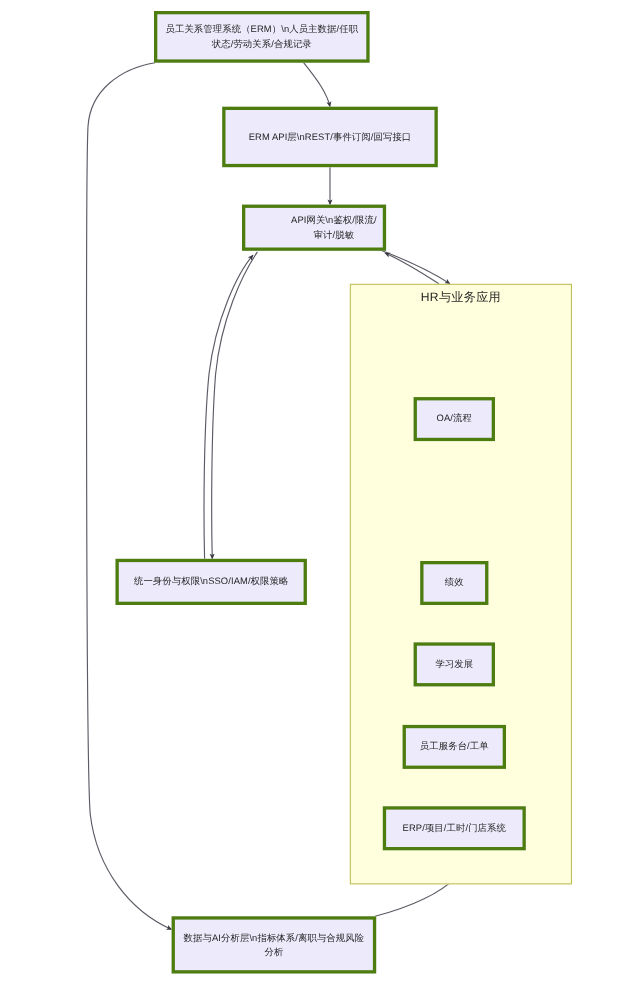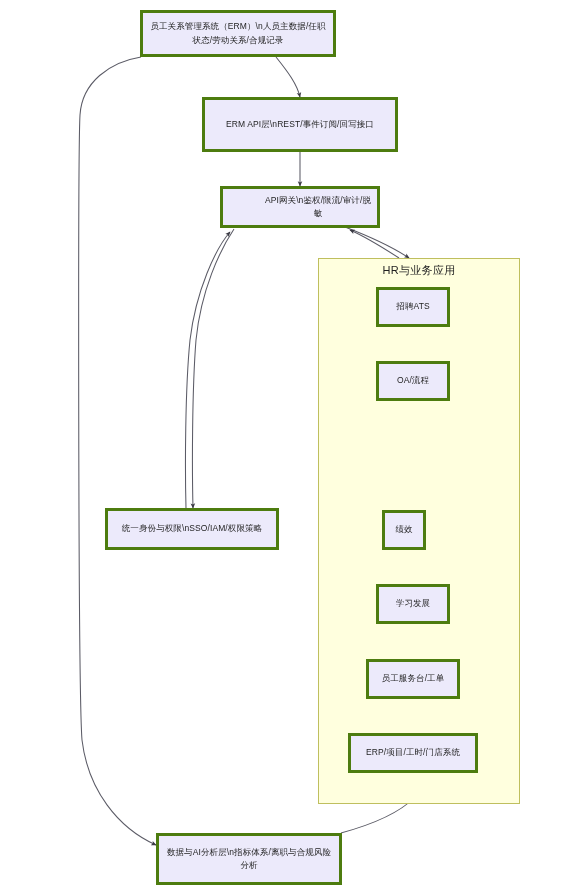--- a/index.html
+++ b/index.html
@@ -91,46 +91,43 @@
       <path d="M 186,508 C 185,470 185,390 190,340
                C 196,290 216,248 230,232"></path>
 
       <path d="M 341,833 C 374,824 400,812 414,798"></path>
     </g>
   </svg>
 
   <div class="cluster" style="left:318px; top:258px; width:202px; height:546px;"></div>
   <div class="cluster-title" style="left:318px; top:263px; width:202px;">HR与业务应用</div>
 
-  <div class="node" style="left:376px; top:287px; width:74px; height:40px;">
-    <span>招聘ATS</span>
-  </div>
   <div class="node" style="left:376px; top:361px; width:74px; height:40px;">
     <span>OA/流程</span>
   </div>
-  <div class="node" style="left:382px; top:510px; width:44px; height:40px;">
+  <div class="node" style="left:382px; top:510px; width:62px; height:40px;">
     <span>绩效</span>
   </div>
   <div class="node" style="left:376px; top:584px; width:74px; height:40px;">
     <span>学习发展</span>
   </div>
   <div class="node" style="left:366px; top:659px; width:94px; height:40px;">
     <span>员工服务台/工单</span>
   </div>
   <div class="node" style="left:348px; top:733px; width:130px; height:40px;">
     <span>ERP/项目/工时/门店系统</span>
   </div>
 
   <div class="node" style="left:140px; top:10px; width:196px; height:47px;">
     <span>员工关系管理系统（ERM）\n人员主数据/任职状态/劳动关系/合规记录</span>
   </div>
   <div class="node" style="left:202px; top:97px; width:196px; height:55px;">
     <span>ERM API层\nREST/事件订阅/回写接口</span>
   </div>
-  <div class="node" style="left:220px; top:186px; width:160px; height:42px;padding-left:40px;">
+  <div class="node" style="left:220px; top:186px; width:131px; height:42px;padding-left:40px;">
     <span>API网关\n鉴权/限流/审计/脱敏</span>
   </div>
   <div class="node" style="left:105px; top:508px; width:174px; height:42px;">
     <span>统一身份与权限\nSSO/IAM/权限策略</span>
   </div>
   <div class="node" style="left:156px; top:833px; width:186px; height:52px;">
     <span>数据与AI分析层\n指标体系/离职与合规风险分析</span>
   </div>
 
 </div>

